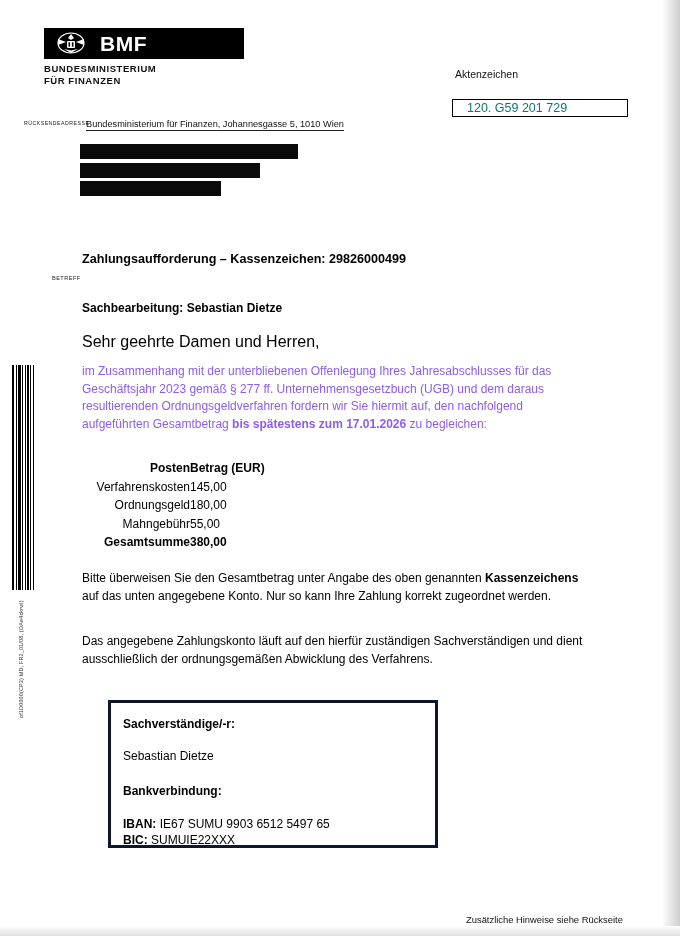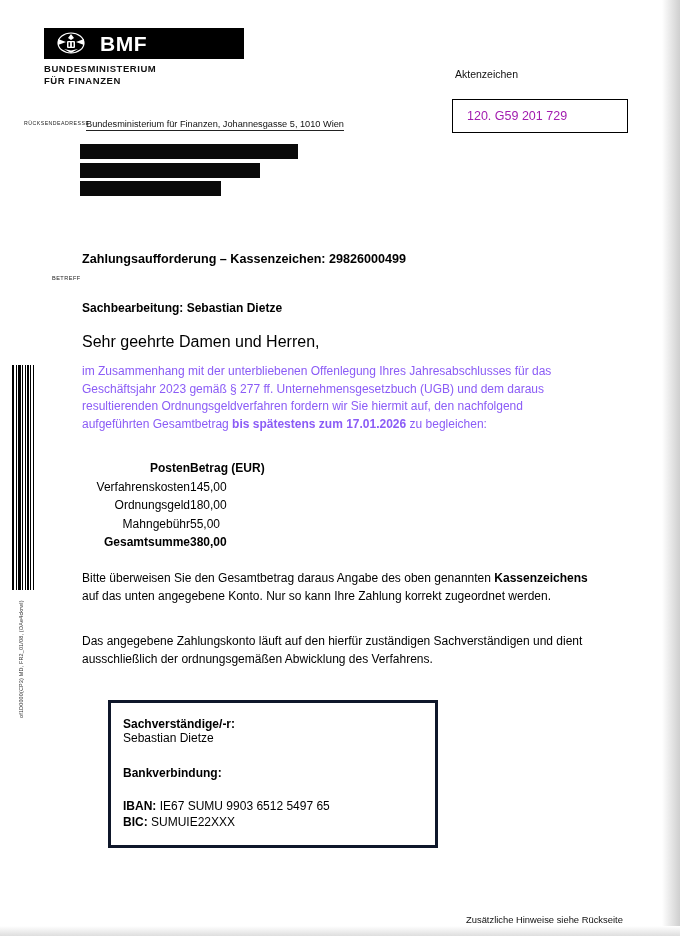--- a/index.html
+++ b/index.html
@@ -74,27 +74,27 @@
     left: 455px;
     top: 68px;
     font-size: 10.5px;
     color: #111;
   }
   .az-box {
     position: absolute;
     left: 452px;
     top: 99px;
     width: 176px;
-    height: 34px;
+    height: 18px;
     border: 1px solid #000;
     display: flex;
     align-items: center;
     padding-left: 14px;
     font-size: 12.5px;
-    color: #a21caf;
+    color: #0f766e;
   }
 
   
   .ret-label {
     position: absolute;
     left: 24px;
     top: 120px;
     font-size: 5.2px;
     letter-spacing: 0.5px;
     color: #222;
@@ -230,21 +230,21 @@
     left: 108px;
     top: 700px;
     width: 330px;
     height: 148px;
     border: 3px solid #0f172a;
     padding: 14px 0 0 12px;
     font-size: 12px;
     color: #000;
   }
   .bankbox .b-title { font-weight: bold; }
-  .bankbox .b-name { margin-top: 0; }
+  .bankbox .b-name { margin-top: 18px; }
   .bankbox .b-head2 { font-weight: bold; margin-top: 21px; }
   .bankbox .b-row { margin-top: 19px; }
   .bankbox .b-row2 { margin-top: 2px; }
   .bankbox .lbl { font-weight: bold; }
   .bankbox .mono { }
 
   .footnote {
     position: absolute;
     left: 466px;
     top: 914px;
@@ -333,21 +333,21 @@
       <div class="c1">Mahngebühr</div>
       <div class="c2">55,00</div>
     </div>
     <div class="row total">
       <div class="c1">Gesamtsumme</div>
       <div class="c2">380,00</div>
     </div>
   </div>
 
   <div class="para2">
-    <span>Bitte überweisen Sie den Gesamtbetrag daraus Angabe des oben genannten </span><b>Kassenzeichens</b><span> auf das unten angegebene Konto. Nur so kann Ihre Zahlung korrekt zugeordnet werden.</span>
+    <span>Bitte überweisen Sie den Gesamtbetrag unter Angabe des oben genannten </span><b>Kassenzeichens</b><span> auf das unten angegebene Konto. Nur so kann Ihre Zahlung korrekt zugeordnet werden.</span>
   </div>
 
   <div class="para3">Das angegebene Zahlungskonto läuft auf den hierfür zuständigen Sachverständigen und dient ausschließlich der ordnungsgemäßen Abwicklung des Verfahrens.</div>
 
   <div class="bankbox">
     <div class="b-title">Sachverständige/-r:</div>
     <div class="b-name">Sebastian Dietze</div>
     <div class="b-head2">Bankverbindung:</div>
     <div class="b-row">
       <span class="lbl">IBAN: </span>

